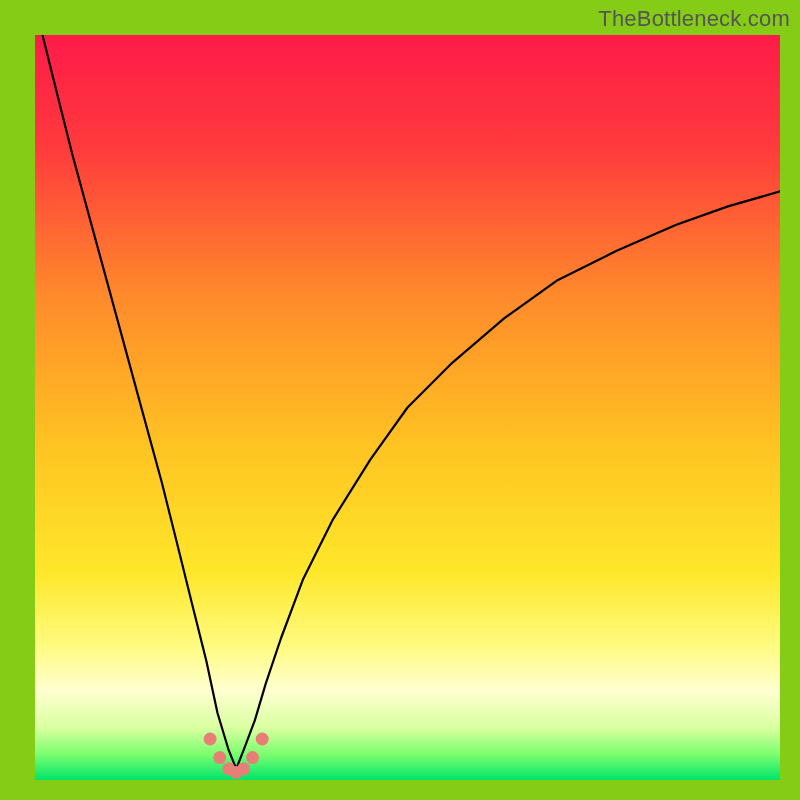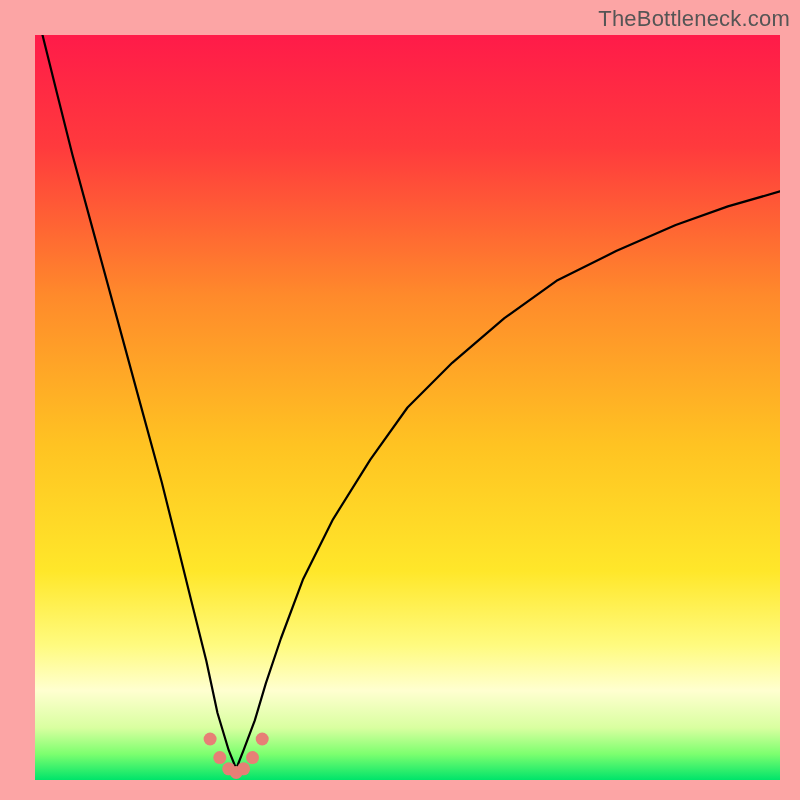--- a/index.html
+++ b/index.html
@@ -10,21 +10,21 @@
     overflow: hidden;
     background: #000;
     font-family: Arial, Helvetica, sans-serif;
   }
   .frame {
     position: absolute;
     left: 0;
     top: 0;
     width: 800px;
     height: 800px;
-    background: #fca5a5;
+    background: #84cc16;
   }
   .plot {
     position: absolute;
     left: 35px;
     top: 35px;
     width: 745px;
     height: 745px;
     
   }
   .watermark {

